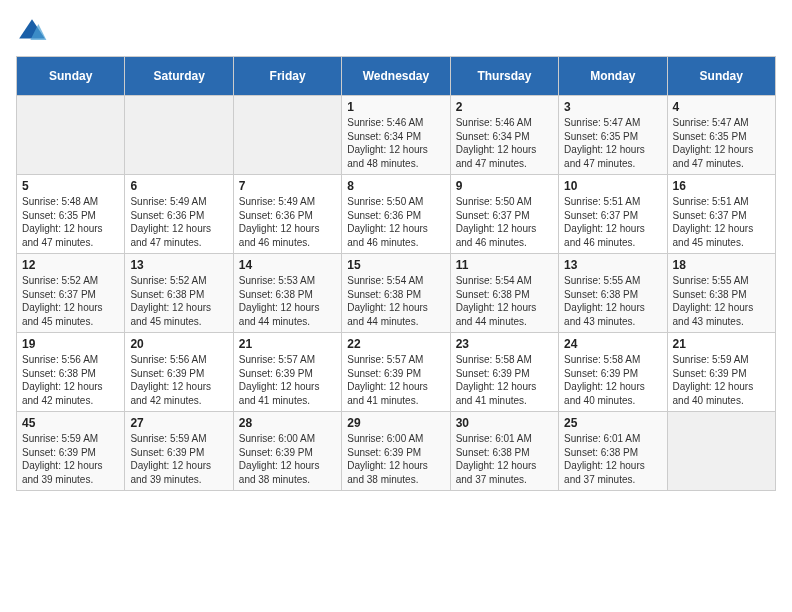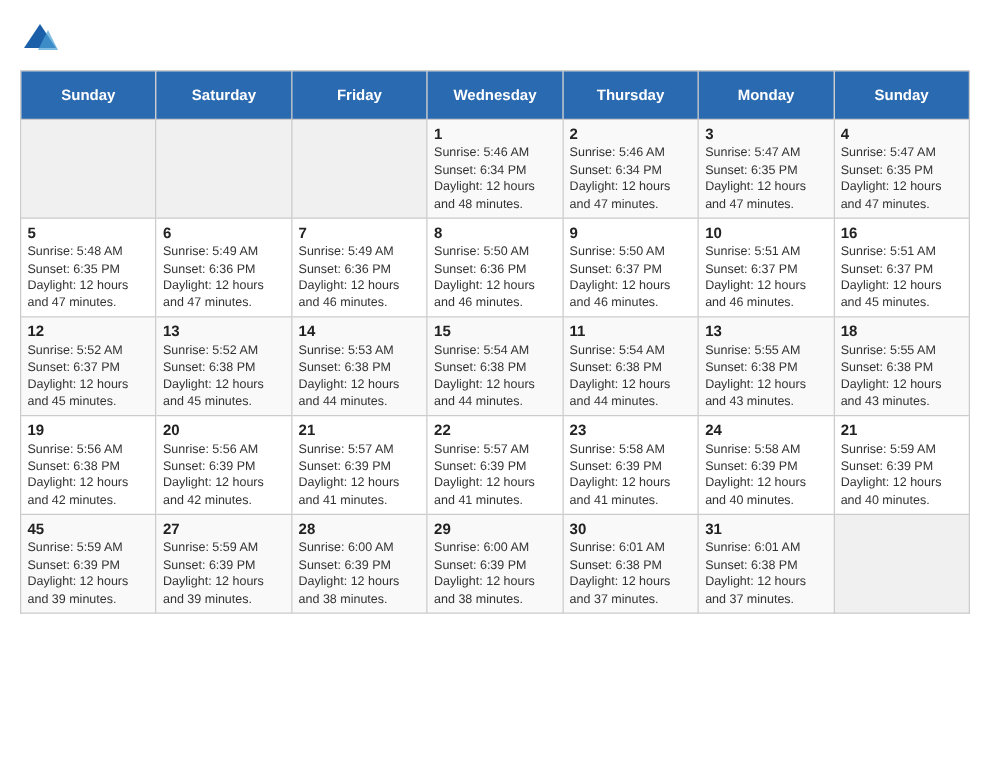--- a/index.html
+++ b/index.html
@@ -371,21 +371,21 @@
         </td>
         <td>
           <span class="day-number">30</span>
           <div class="day-info">
             Sunrise: 6:01 AM<br>
             Sunset: 6:38 PM<br>
             Daylight: 12 hours and 37 minutes.
           </div>
         </td>
         <td>
-          <span class="day-number">31</span>
+          <span class="day-number">25</span>
           <div class="day-info">
             Sunrise: 6:01 AM<br>
             Sunset: 6:38 PM<br>
             Daylight: 12 hours and 37 minutes.
           </div>
         </td>
         <td class="empty-cell"></td>
       </tr>
     </tbody>
 </table>

